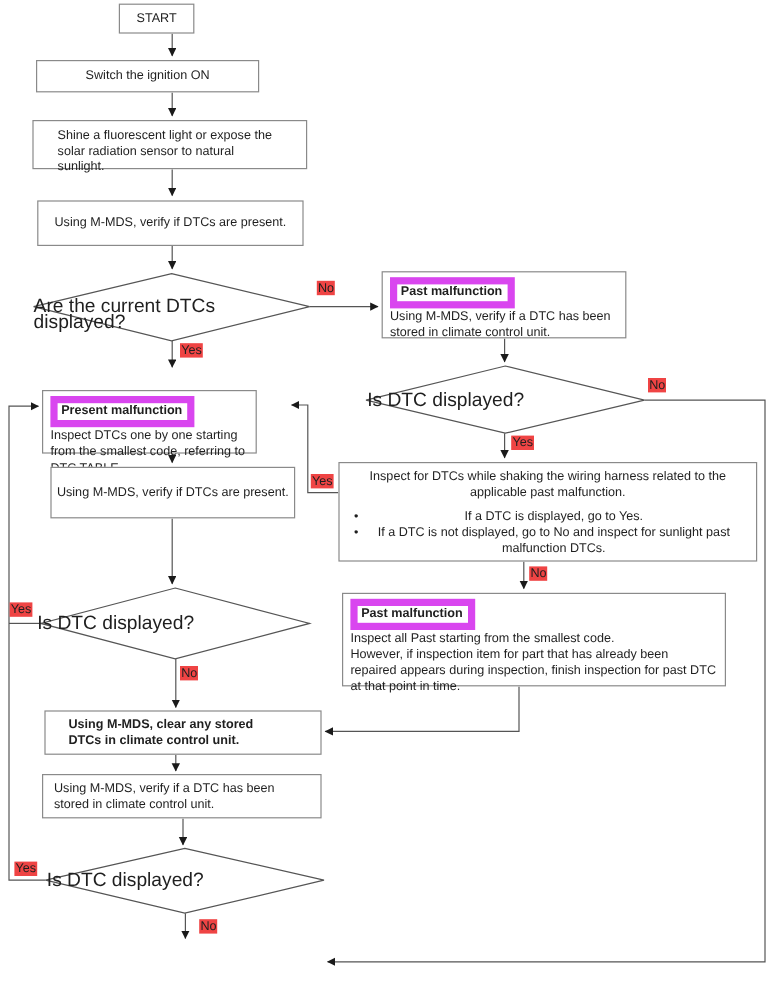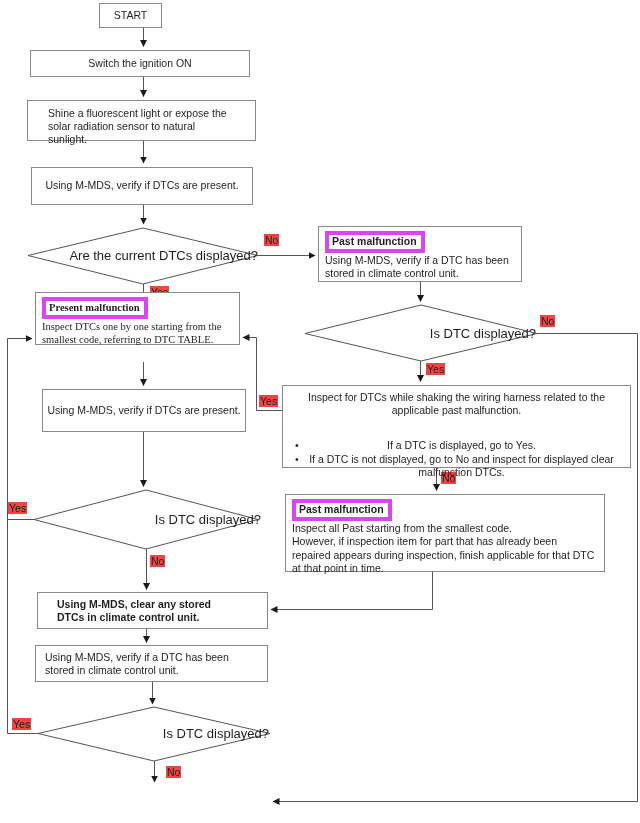--- a/index.html
+++ b/index.html
@@ -10,26 +10,26 @@
   .wires{position:absolute;left:0;top:0;z-index:0;}
   .box{
     position:absolute;z-index:2;box-sizing:border-box;
     border:1px solid #8a8a8a;background:#ffffff;
     font-size:10.5px;line-height:13.2px;
   }
   .center{display:flex;align-items:center;justify-content:center;text-align:center;}
   .padded{padding:6px 20px;}
   .callout{padding:4px 6px 3px 6px;}
   .ntitle{
-    display:inline-block;border:4px solid #d946ef;background:#fff;
+    display:inline-block;border:6px solid #d946ef;background:#fff;
     font-weight:bold;padding:0 4px 1px 3px;margin:0 0 1px 0;
   }
-  .dlabel{position:absolute;z-index:1;font-size:13px;text-align:right;line-height:13px;}
+  .dlabel{position:absolute;z-index:1;font-size:16px;text-align:left;line-height:13px;}
   .lbl{position:absolute;z-index:1;font-size:10.5px;line-height:12px;background:#ef4444;padding:0 1px;}
-  .bullets{margin-top:22px;}
+  .bullets{margin-top:7px;}
   .bullet{position:relative;padding-left:10px;}
   .bullet::before{content:"\2022";position:absolute;left:1px;top:0;}
   .t5{width:176px;}
   .t6{width:212px;}
   .tend{width:214px;}
   sup.fn{font-size:7.5px;vertical-align:super;line-height:0;}
 </style>
 </head>
 <body>
 
@@ -68,58 +68,58 @@
       <polygon points="421,305 537,333.5 421,361 305,333.5"></polygon>
       <polygon points="146,490 258,519.5 146,549 34,519.5"></polygon>
       <polygon points="154,707 270,733.5 154,761 38,733.5"></polygon>
     </g>
   </svg>
 
   <div class="box center" style="left:99px;top:3px;width:63px;height:25px;">
     <span>START</span>
   </div>
 
-  <div class="box center" style="left:30px;top:50px;width:220px;height:27px;">
+  <div class="box center" style="left:30px;top:50px;width:186px;height:27px;">
     <span>Switch the ignition ON</span>
   </div>
 
   <div class="box padded" style="left:27px;top:100px;width:229px;height:41px;">
     <span>Shine a fluorescent light or expose the solar radiation sensor to natural sunlight.</span>
   </div>
 
   <div class="box center" style="left:31px;top:167px;width:222px;height:38px;">
     <span>Using M-MDS, verify if DTCs are present.</span>
   </div>
 
   <div class="box callout" style="left:318px;top:226px;width:204px;height:56px;">
     <span class="ntitle">Past malfunction</span>
     <div>Using M-MDS, verify if a DTC has been stored in climate control unit.</div>
   </div>
 
-  <div class="box callout" style="left:35px;top:292px;width:205px;height:53px;font-family:Liberation Serif, serif;">
+  <div class="box callout" style="left:35px;top:325px;width:179px;height:53px;">
     <span class="ntitle">Present malfunction</span>
     <div>Inspect DTCs one by one starting from the smallest code, referring to DTC TABLE.</div>
   </div>
 
   <div class="box center" style="left:42px;top:389px;width:204px;height:43px;">
     <span>Using M-MDS, verify if DTCs are present.</span>
   </div>
 
   <div class="box" style="left:282px;top:385px;width:349px;height:83px;padding:5px 11px;text-align:center;">
     <div>Inspect for DTCs while shaking the wiring harness related to the applicable past malfunction.</div>
     <div class="bullets">
       <div class="bullet">If a DTC is displayed, go to Yes.</div>
-      <div class="bullet">If a DTC is not displayed, go to No and inspect for displayed clear malfunction DTCs.</div>
+      <div class="bullet">If a DTC is not displayed, go to No and inspect for sunlight past malfunction DTCs.</div>
     </div>
   </div>
 
   <div class="box callout" style="left:285px;top:494px;width:320px;height:78px;">
     <span class="ntitle">Past malfunction</span>
     <div>Inspect all Past starting from the smallest code.</div>
-    <div>However, if inspection item for part that has already been repaired appears during inspection, finish applicable for that DTC at that point in time.</div>
+    <div>However, if inspection item for part that has already been repaired appears during inspection, finish inspection for past DTC at that point in time.</div>
   </div>
 
   <div class="box" style="left:37px;top:592px;width:231px;height:37px;padding:5px 0 0 19px;font-weight:bold;">
     <div class="t5">Using M-MDS, clear any stored DTCs in climate control unit.</div>
   </div>
 
   <div class="box" style="left:35px;top:645px;width:233px;height:37px;padding:5px 0 0 9px;">
     <div class="t6">Using M-MDS, verify if a DTC has been stored in climate control unit.</div>
   </div>
 

